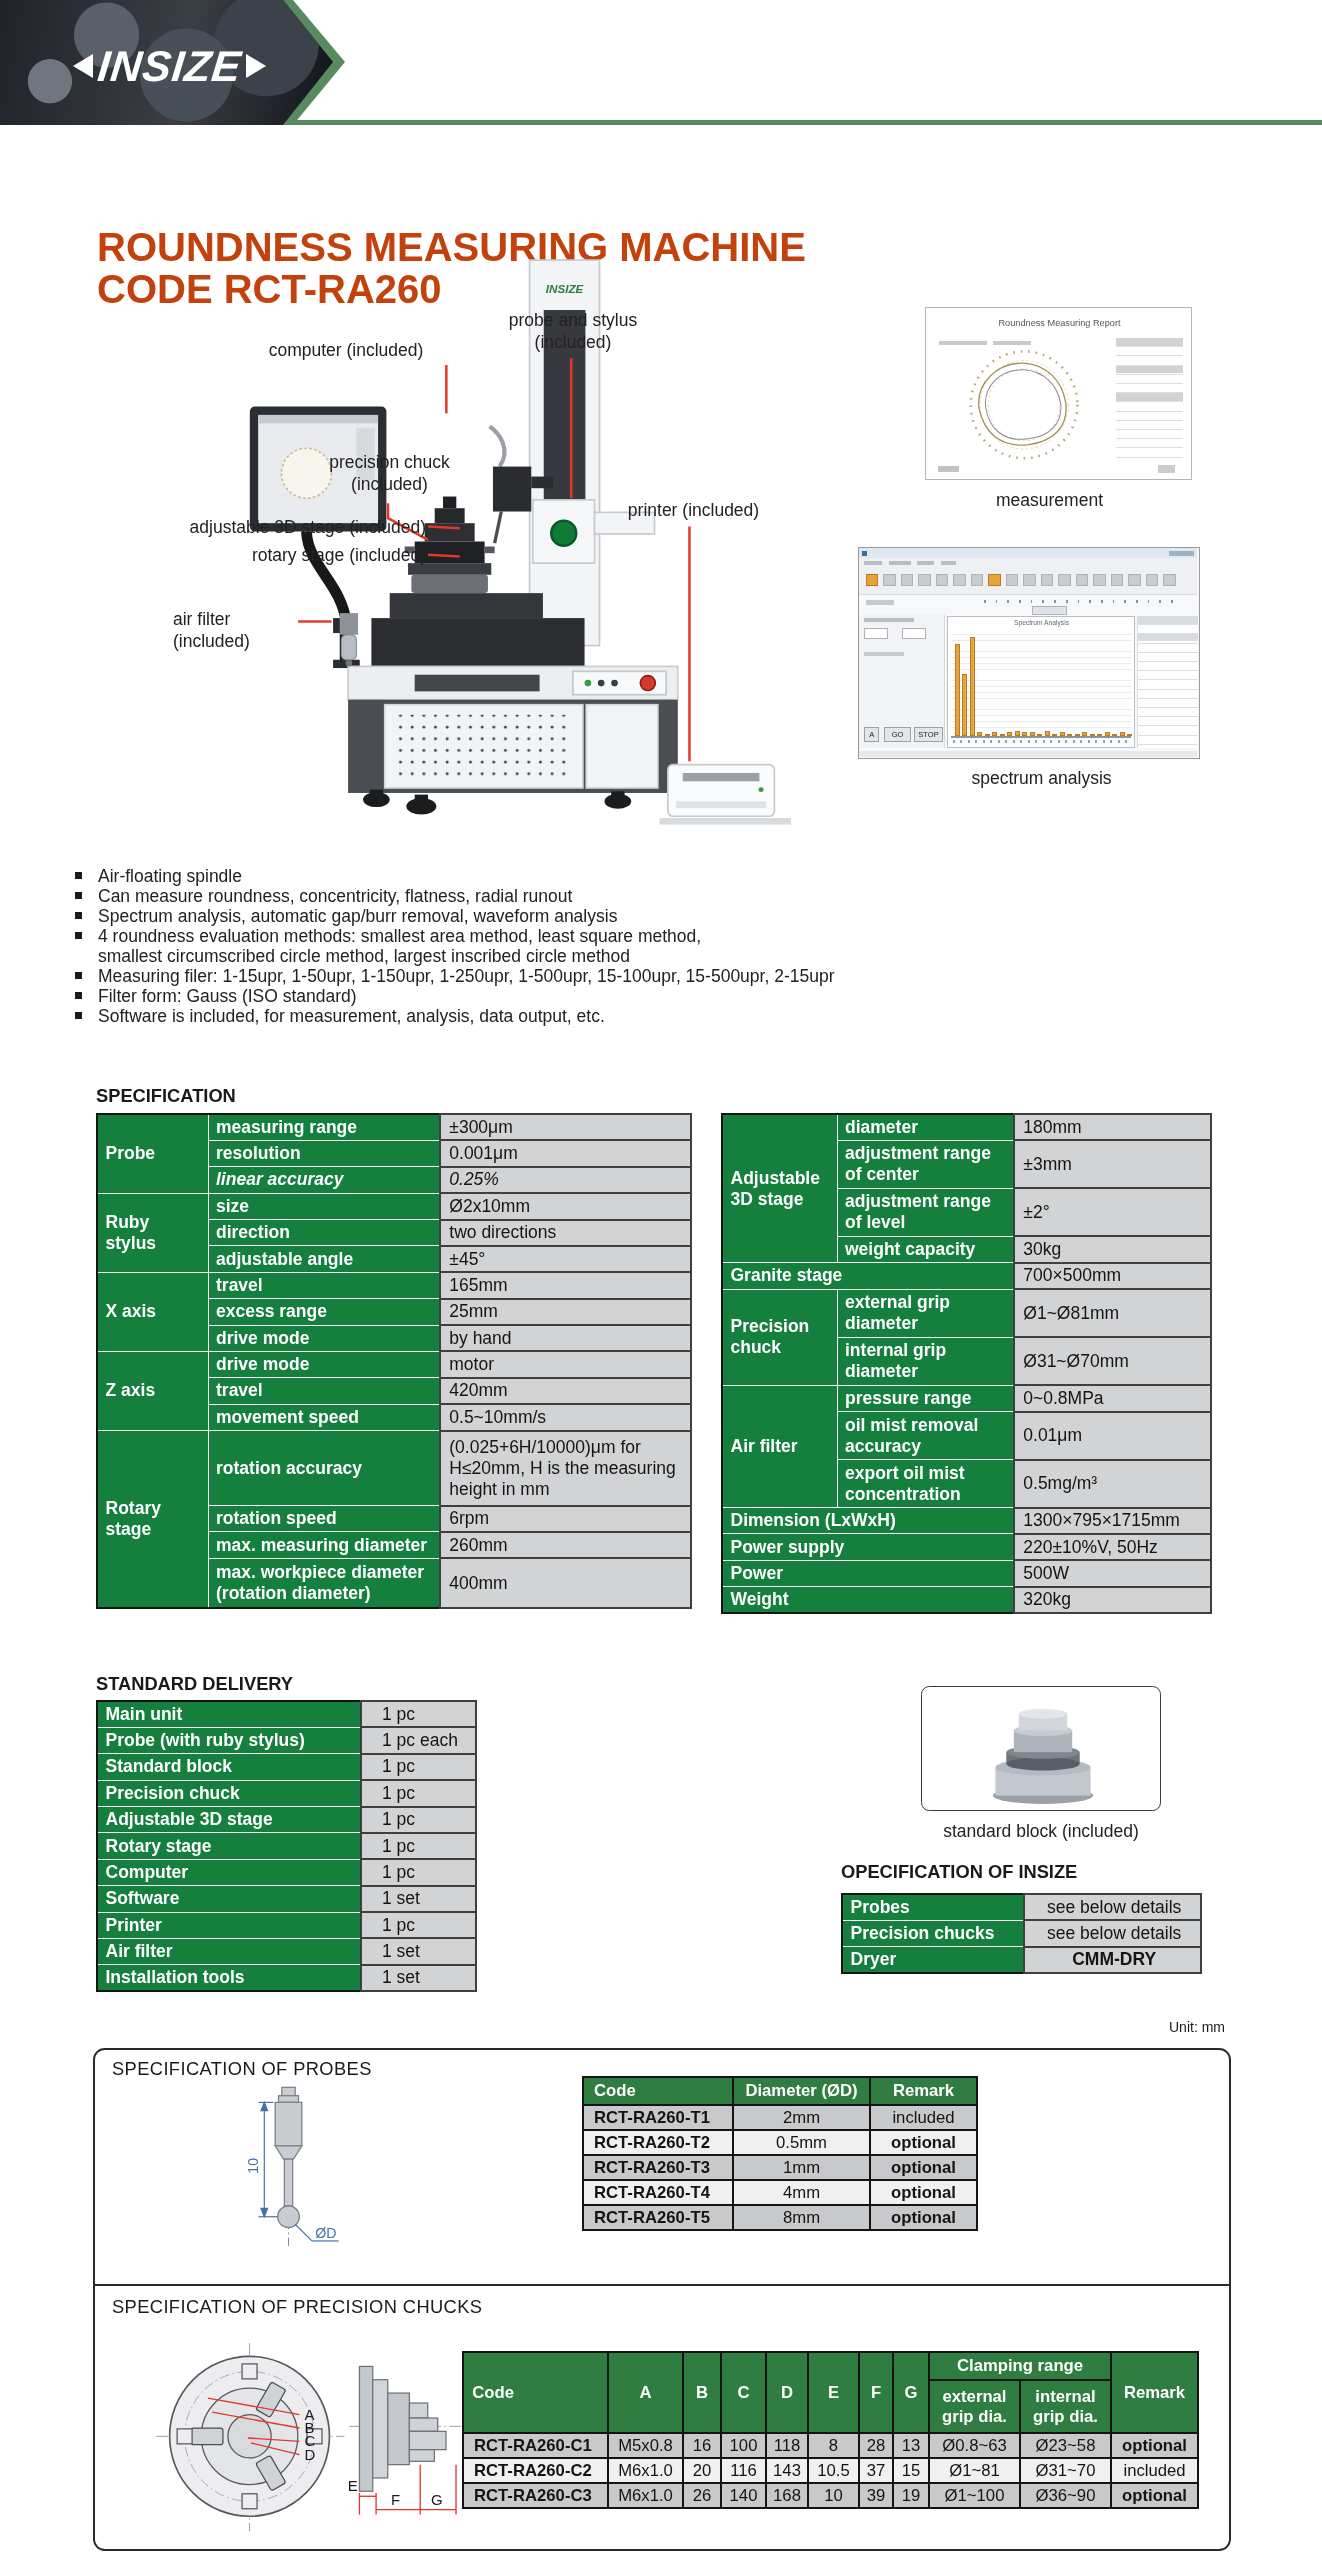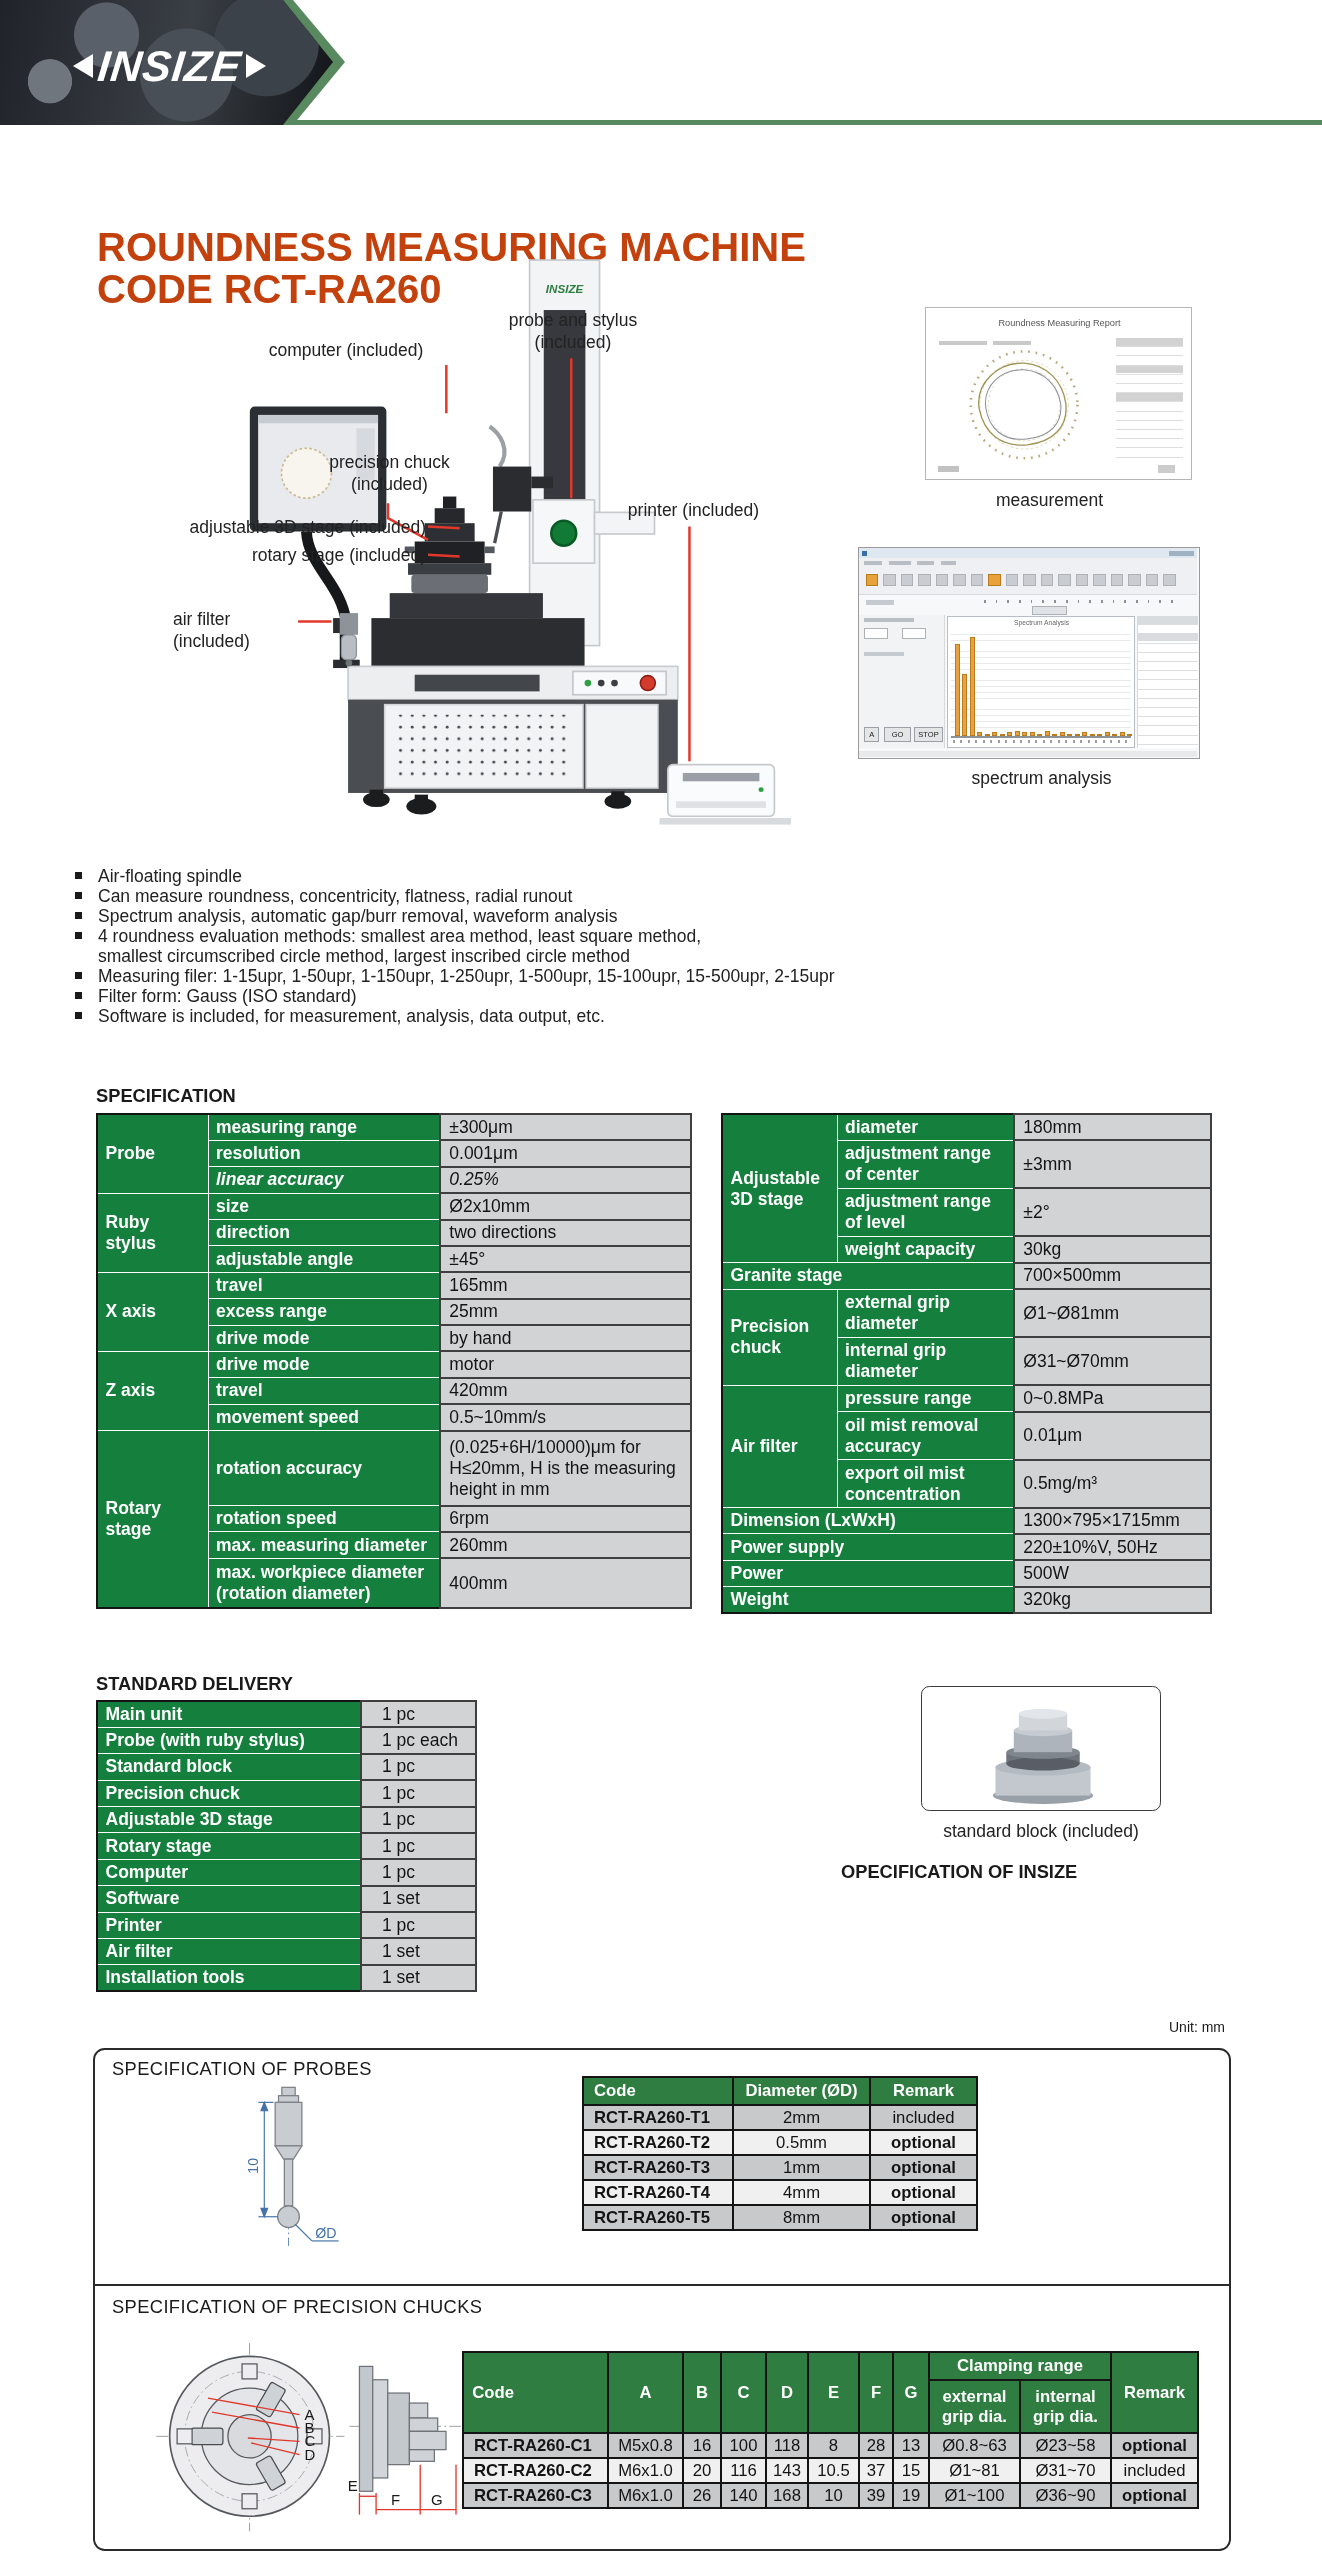--- a/index.html
+++ b/index.html
@@ -522,20 +522,40 @@
       <ellipse cx="145" cy="78" rx="44" ry="8" fill="#80868e"></ellipse>
       <rect x="110" y="52" width="70" height="26" fill="#aeb4bc"></rect>
       <ellipse cx="145" cy="52" rx="35" ry="7" fill="#c6cbd2"></ellipse>
       <rect x="116" y="32" width="58" height="20" fill="#d2d6db"></rect>
       <ellipse cx="145" cy="32" rx="29" ry="6" fill="#e2e5e9"></ellipse>
     </svg>
   </div>
   <div class="abs cap" style="left:941px;top:1821px;width:200px;">standard block (included)</div>
 
   <div class="abs h1" style="left:841px;top:1861px;">OPECIFICATION OF INSIZE</div>
+  <table class="spec abs" style="left:841px;top:1893px;width:358px;">
+    <colgroup>
+        <col style="width:182px;">
+        <col style="width:177px;">
+      </colgroup>
+    <tbody>
+        <tr style="height:26px;">
+          <td class="gc">Probes</td>
+      <td class="vc" style="text-align:center;">see below details</td>
+        </tr>
+    <tr style="height:26px;">
+          <td class="gc">Precision chucks</td>
+      <td class="vc" style="text-align:center;">see below details</td>
+        </tr>
+    <tr style="height:26px;">
+          <td class="gc">Dryer</td>
+      <td class="vc b" style="text-align:center;">CMM-DRY</td>
+        </tr>
+  </tbody>
+    </table>
 
   <div class="abs" style="left:1033px;top:2019px;width:192px;text-align:right;font-size:14px;">Unit: mm</div>
 
   <div class="abs bigbox"></div>
   <div class="abs divider"></div>
 
   <div class="abs h2" style="left:112px;top:2058px;">SPECIFICATION OF PROBES</div>
 
   <svg class="abs" style="left:200px;top:2084px;" width="167" height="192" viewBox="240 2502 200 230">
     <line x1="346" y1="2506" x2="346" y2="2700" stroke="#4a7ab5" stroke-width="1" stroke-dasharray="10 4 2 4"></line>

